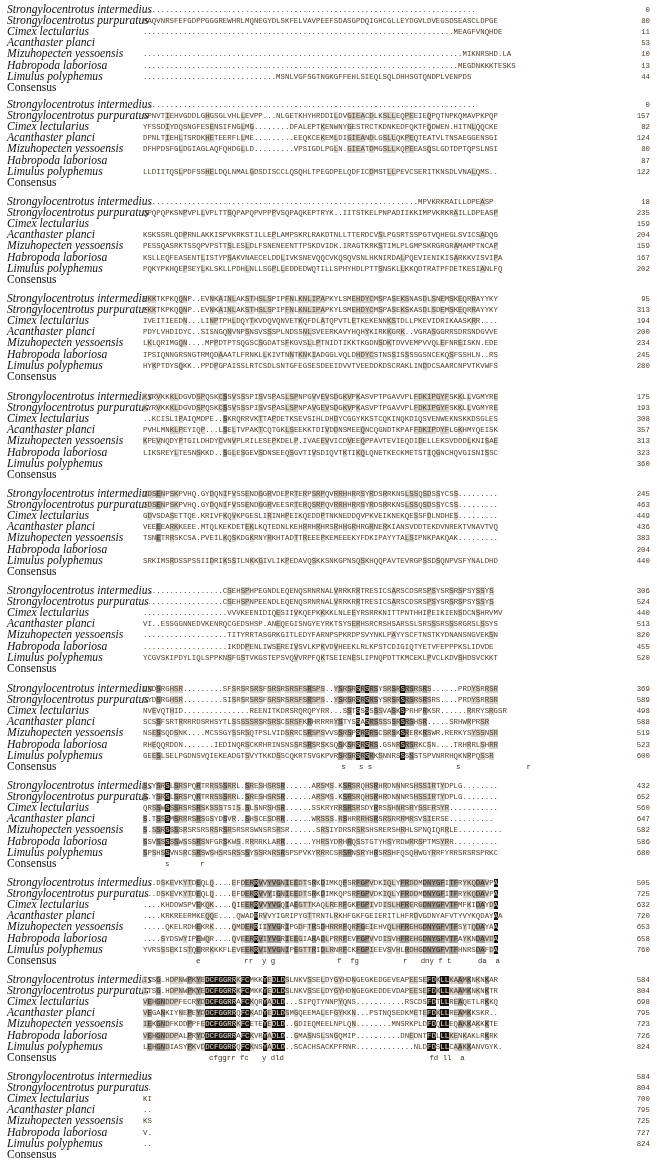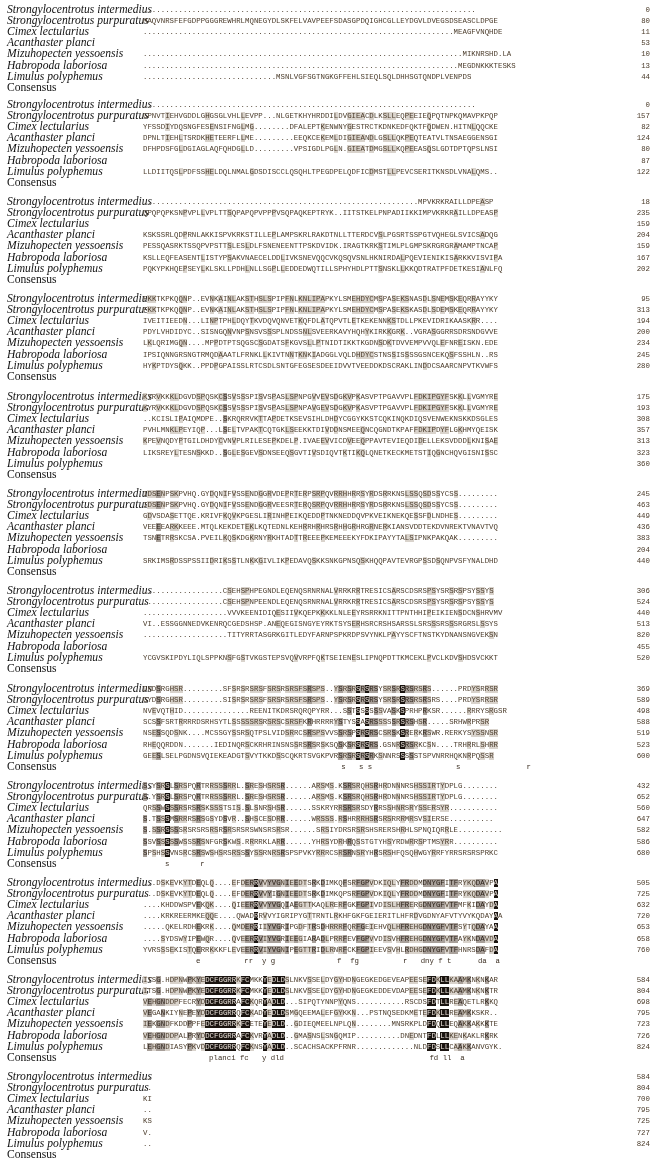--- a/index.html
+++ b/index.html
@@ -302,20 +302,21 @@
         <span class="seq">VI..ESSGGNNEDVKENRQCGEDSHSP.AN<span class="h1">E</span>QEGISNGYEYRKTSYS<span class="h1">E</span><span class="h1">R</span>HSRCRSHSARSSLSRS<span class="h1">S</span>SRS<span class="h1">S</span>SRGRSL<span class="h1">S</span>SYS</span>
         <span class="num">513</span>
       </div>
       <div class="row" style="top: 44.4px;">
         <span class="species">Mizuhopecten yessoensis</span>
         <span class="seq">...................TITYRRTASGRKGITLEDYFARNPSPKRDPSVYNKLP<span class="h1">A</span>YYSCFTNSTKYDNANSNGVEK<span class="h1">S</span>N</span>
         <span class="num">820</span>
       </div>
       <div class="row" style="top: 55.5px;">
         <span class="species">Habropoda laboriosa</span>
+        <span class="seq">...................IKDD<span class="h1">P</span>ENLIWS<span class="h1">E</span>REI<span class="h1">V</span>SVLKP<span class="h1">K</span>VD<span class="h1">V</span>HEEKLRLKPSTCDIGIQTYETVFEPPPKSLIDVDE</span>
         <span class="num">455</span>
       </div>
       <div class="row" style="top: 66.6px;">
         <span class="species">Limulus polyphemus</span>
         <span class="seq">YCGVSKIPDYLIQLSPPKN<span class="h1">S</span>FG<span class="h1">S</span>TVKGSTEPSVQ<span class="h1">V</span>VRPFQ<span class="h1">K</span>TSEIEN<span class="h1">E</span>SLIPNQPDTTKMCEKL<span class="h1">P</span>VCLKDV<span class="h1">S</span>HDSVCKKT</span>
         <span class="num">520</span>
       </div>
       <div class="row" style="top: 77.7px;">
         <span class="consensus-label">Consensus</span>
         <span class="cons"></span>
@@ -475,21 +476,21 @@
         <span class="seq"><span class="h1">V</span><span class="h2">E</span><span class="h1">H</span><span class="h2">G</span><span class="h2">N</span><span class="h1">D</span><span class="h1">D</span><span class="h1">P</span>AL<span class="h2">P</span>R<span class="h2">Y</span><span class="h1">D</span><span class="h3">D</span><span class="h3">C</span><span class="h3">F</span><span class="h3">G</span><span class="h3">G</span><span class="h3">R</span><span class="h3">R</span>A<span class="h3">F</span><span class="h3">C</span><span class="h1">K</span>VR<span class="h3">Y</span><span class="h1">A</span><span class="h3">D</span><span class="h3">L</span><span class="h3">D</span>..<span class="h1">G</span>MA<span class="h1">S</span>NS<span class="h1">L</span>SN<span class="h1">G</span>QMIP..........DN<span class="h1">E</span>DNT<span class="h3">F</span><span class="h3">D</span>L<span class="h3">L</span><span class="h3">L</span><span class="h1">K</span><span class="h1">E</span>N<span class="h1">K</span>AKLR<span class="h2">K</span>RK</span>
         <span class="num">726</span>
       </div>
       <div class="row" style="top: 66.6px;">
         <span class="species">Limulus polyphemus</span>
         <span class="seq">L<span class="h2">E</span><span class="h1">H</span><span class="h2">G</span><span class="h2">N</span><span class="h1">D</span>IASY<span class="h2">P</span><span class="h1">K</span>V<span class="h1">D</span><span class="h3">D</span><span class="h3">C</span><span class="h3">F</span><span class="h3">G</span><span class="h3">G</span><span class="h3">R</span><span class="h3">R</span>Q<span class="h3">F</span><span class="h3">C</span><span class="h1">K</span>NS<span class="h3">Y</span><span class="h1">A</span><span class="h3">D</span><span class="h3">L</span><span class="h3">D</span>..SCACHSACKPFRNR.............NLD<span class="h3">F</span><span class="h3">D</span>S<span class="h3">L</span><span class="h3">L</span>C<span class="h1">A</span><span class="h2">A</span><span class="h1">K</span><span class="h2">K</span>ANVGYK.</span>
         <span class="num">824</span>
       </div>
       <div class="row" style="top: 77.7px;">
         <span class="consensus-label">Consensus</span>
-        <span class="cons">               planci fc   y dld                                 fd ll  a</span>
+        <span class="cons">               cfggrr fc   y dld                                 fd ll  a</span>
       </div>
     </div>
     <div class="block" style="top: 1072px;">
       <div class="row" style="top: 0px;">
         <span class="species">Strongylocentrotus intermedius</span>
         <span class="seq">..</span>
         <span class="num">584</span>
       </div>
       <div class="row" style="top: 11.1px;">
         <span class="species">Strongylocentrotus purpuratus</span>

